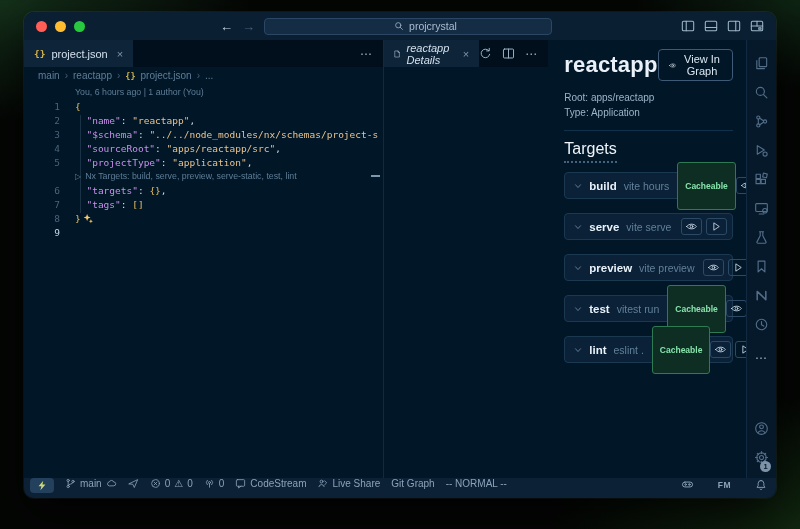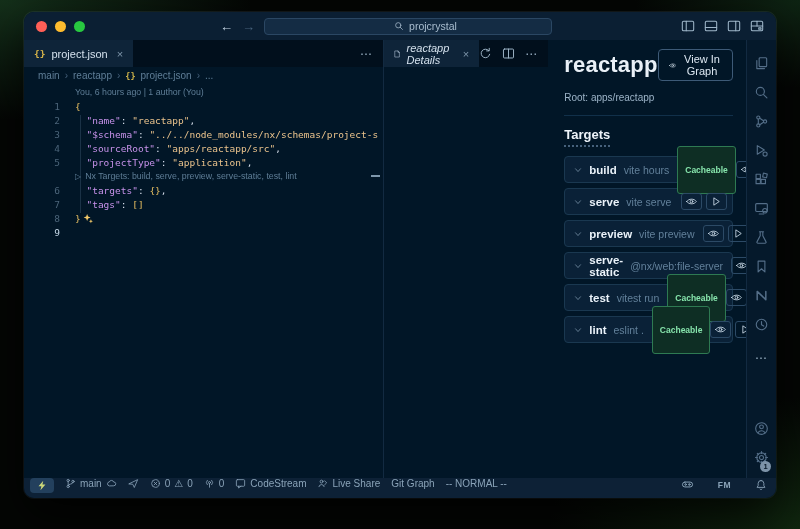--- a/index.html
+++ b/index.html
@@ -66,22 +66,22 @@
   .indent-guide { position:absolute; left:56px; top:31px; width:1px; height:98px; background:rgba(95,126,151,.28); }
   .ovr-mark { position:absolute; right:3px; top:91px; width:9px; height:2px; background:#7e97ac; }
   
   .panel { flex:1; padding:9px 13px 0 16px; overflow:hidden; background:#011627; }
   .panel-header { display:flex; align-items:center; justify-content:space-between; }
   .panel-title { font-size:22px; font-weight:bold; color:#e9f0f7; letter-spacing:.2px; }
   .vig-btn { display:inline-flex; align-items:center; gap:6px; border:1px solid #3d5a77; border-radius:4px; padding:3px 10px; color:#dde8f2; font-size:11px; background:transparent; }
   .vig-btn svg { width:13px; height:11px; }
   .meta { margin-top:9px; font-family:Liberation Sans, sans-serif; font-size:10px; color:#9db4c8; line-height:15px; }
   .hr { height:1px; background:#11304a; margin:10px 0 9px; }
-  .targets-h { display:inline-block; font-size:13px; font-weight:bold; color:#eef4fa; border-bottom:2px dotted #46617c; padding-bottom:3px; margin-bottom:9px; }
-  .target-row { display:flex; align-items:center; height:27px; background:#0a2137; border:1px solid #1a3850; border-radius:4px; margin-bottom:5px; padding:0 5px 0 8px; }
+  .targets-h { display:inline-block; font-size:16px; font-weight:normal; color:#eef4fa; border-bottom:2px dotted #46617c; padding-bottom:3px; margin-bottom:9px; }
+  .target-row { display:flex; align-items:center; height:27px; background:#0a2137; border:1px solid #1a3850; border-radius:4px; margin-bottom:14px; padding:0 5px 0 8px; }
   .t-chev { width:10px; height:10px; color:#7e97ac; margin-right:6px; flex:0 0 10px; }
   .t-name { font-size:11.5px; font-weight:bold; color:#eaf2f9; margin-right:7px; }
   .t-cmd { font-size:10.5px; color:#62809a; margin-right:8px; white-space:nowrap; }
   .t-badge { font-size:8.5px; font-weight:bold; color:#86e3ab; background:#0e2e24; border:1px solid #2e7a52; border-radius:3px; padding:18px 7px; }
   .t-btns { margin-left:auto; display:flex; gap:4px; }
   .t-btn { width:21px; height:17px; border:1px solid #2c4a66; border-radius:3px; display:flex; align-items:center; justify-content:center; color:#d2e2ef; }
   .t-btn svg { width:11px; height:11px; }
   
   .activity-bar { width:30px; flex:0 0 30px; border-left:1px solid #122a41; background:#05192b; display:flex; flex-direction:column; align-items:center; padding-top:9px; }
   .ab-icon { height:29px; display:flex; align-items:center; justify-content:center; color:#546e88; position:relative; }
@@ -218,20 +218,21 @@
             <button class="vig-btn">
               <svg viewBox="0 0 16 12">
                   <path d="M1 6 C4 1.4,12 1.4,15 6 C12 10.6,4 10.6,1 6 Z"></path>
                   <circle cx="8" cy="6" r="2"></circle>
                 </svg>
               <span>View In Graph</span>
             </button>
           </div>
           <div class="meta">
             <div><span>Root:</span> <span>apps/reactapp</span></div>
+            <div><span>Type:</span> <span>Application</span></div>
           </div>
           <div class="hr"></div>
           <div>
             <span class="targets-h">Targets</span>
           </div>
           <div id="target-list">
   <div class="target-row">
     <svg class="t-chev" viewBox="0 0 16 16">
                   <polyline points="4,6 8,10.5 12,6"></polyline>
                 </svg>
@@ -290,41 +291,20 @@
                     </svg>
       </span>
       <span class="t-btn">
         <svg viewBox="0 0 16 16">
                       <path d="M4.6 3 L12 8 L4.6 13 Z"></path>
                     </svg>
       </span>
     </span>
   </div>
 
-  <div class="target-row">
-    <svg class="t-chev" viewBox="0 0 16 16">
-                  <polyline points="4,6 8,10.5 12,6"></polyline>
-                </svg>
-    <span class="t-name">serve-static</span>
-    <span class="t-cmd">@nx/web:file-server</span>
-
-    <span class="t-btns">
-      <span class="t-btn">
-        <svg viewBox="0 0 16 12">
-                      <path d="M1 6 C4 1.4,12 1.4,15 6 C12 10.6,4 10.6,1 6 Z"></path>
-                      <circle cx="8" cy="6" r="2"></circle>
-                    </svg>
-      </span>
-      <span class="t-btn">
-        <svg viewBox="0 0 16 16">
-                      <path d="M4.6 3 L12 8 L4.6 13 Z"></path>
-                    </svg>
-      </span>
-    </span>
-  </div>
 
   <div class="target-row">
     <svg class="t-chev" viewBox="0 0 16 16">
                   <polyline points="4,6 8,10.5 12,6"></polyline>
                 </svg>
     <span class="t-name">test</span>
     <span class="t-cmd">vitest run</span>
     <span class="t-badge">Cacheable</span>
     <span class="t-btns">
       <span class="t-btn">

